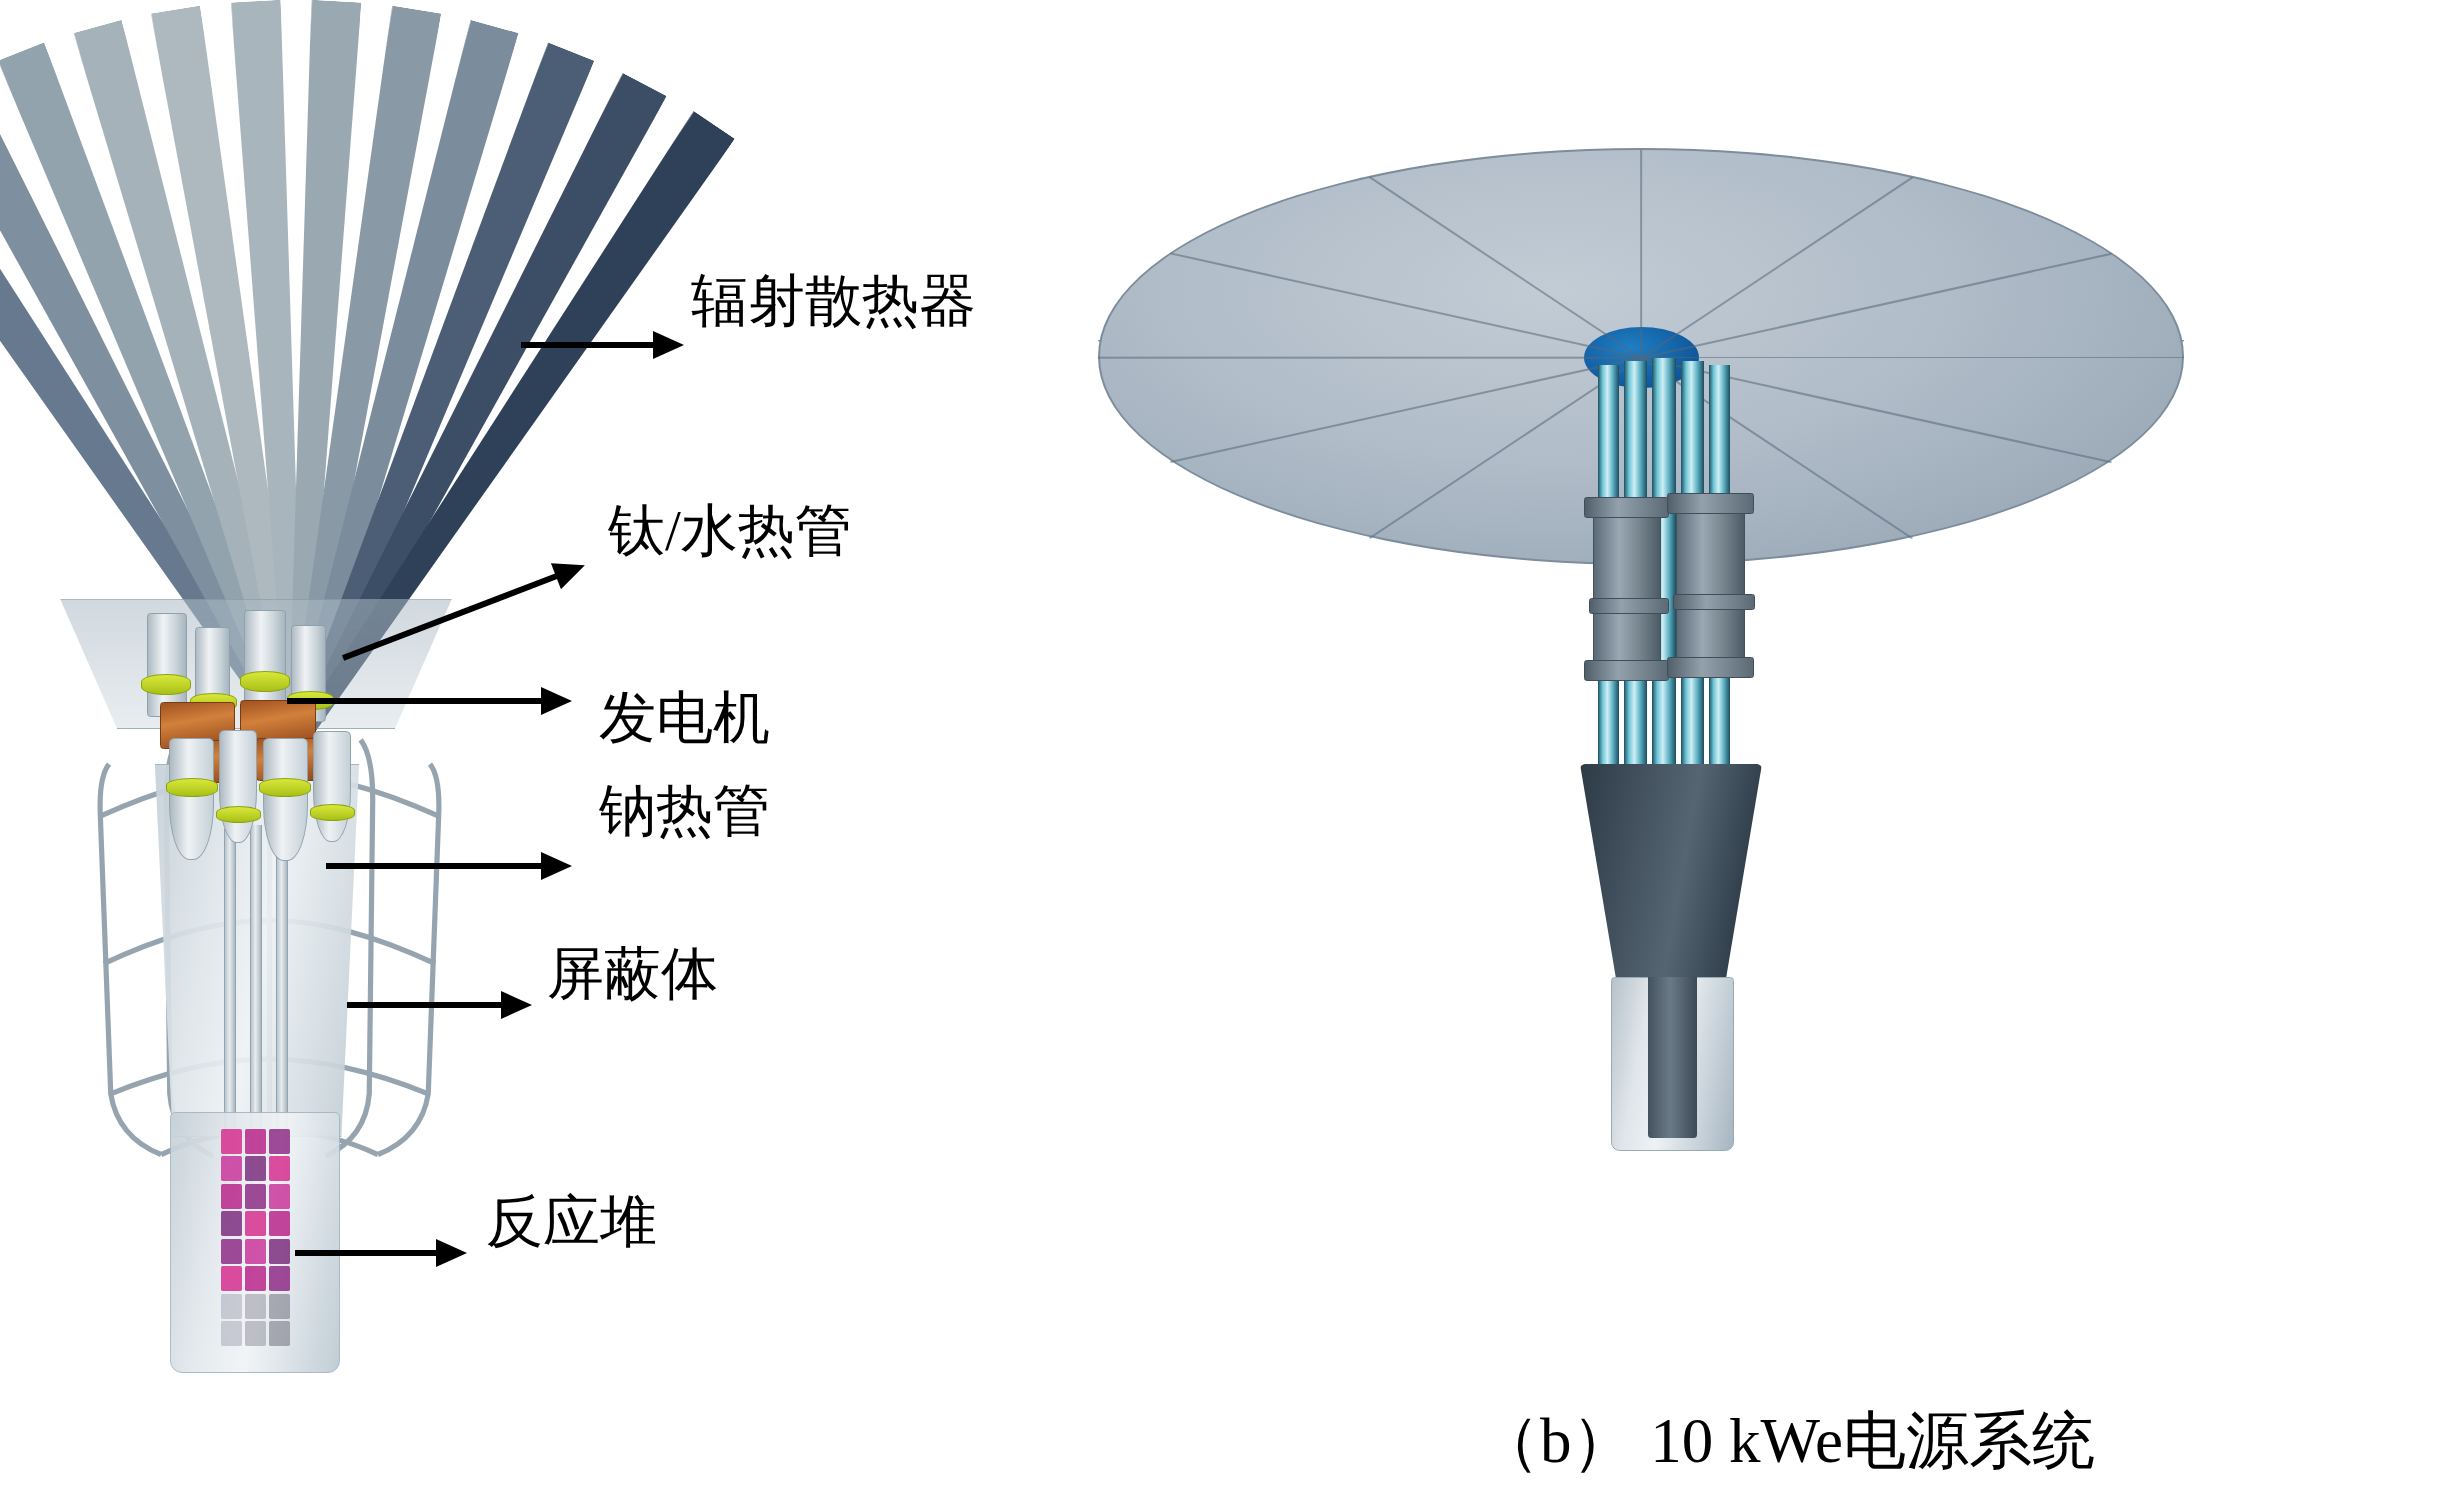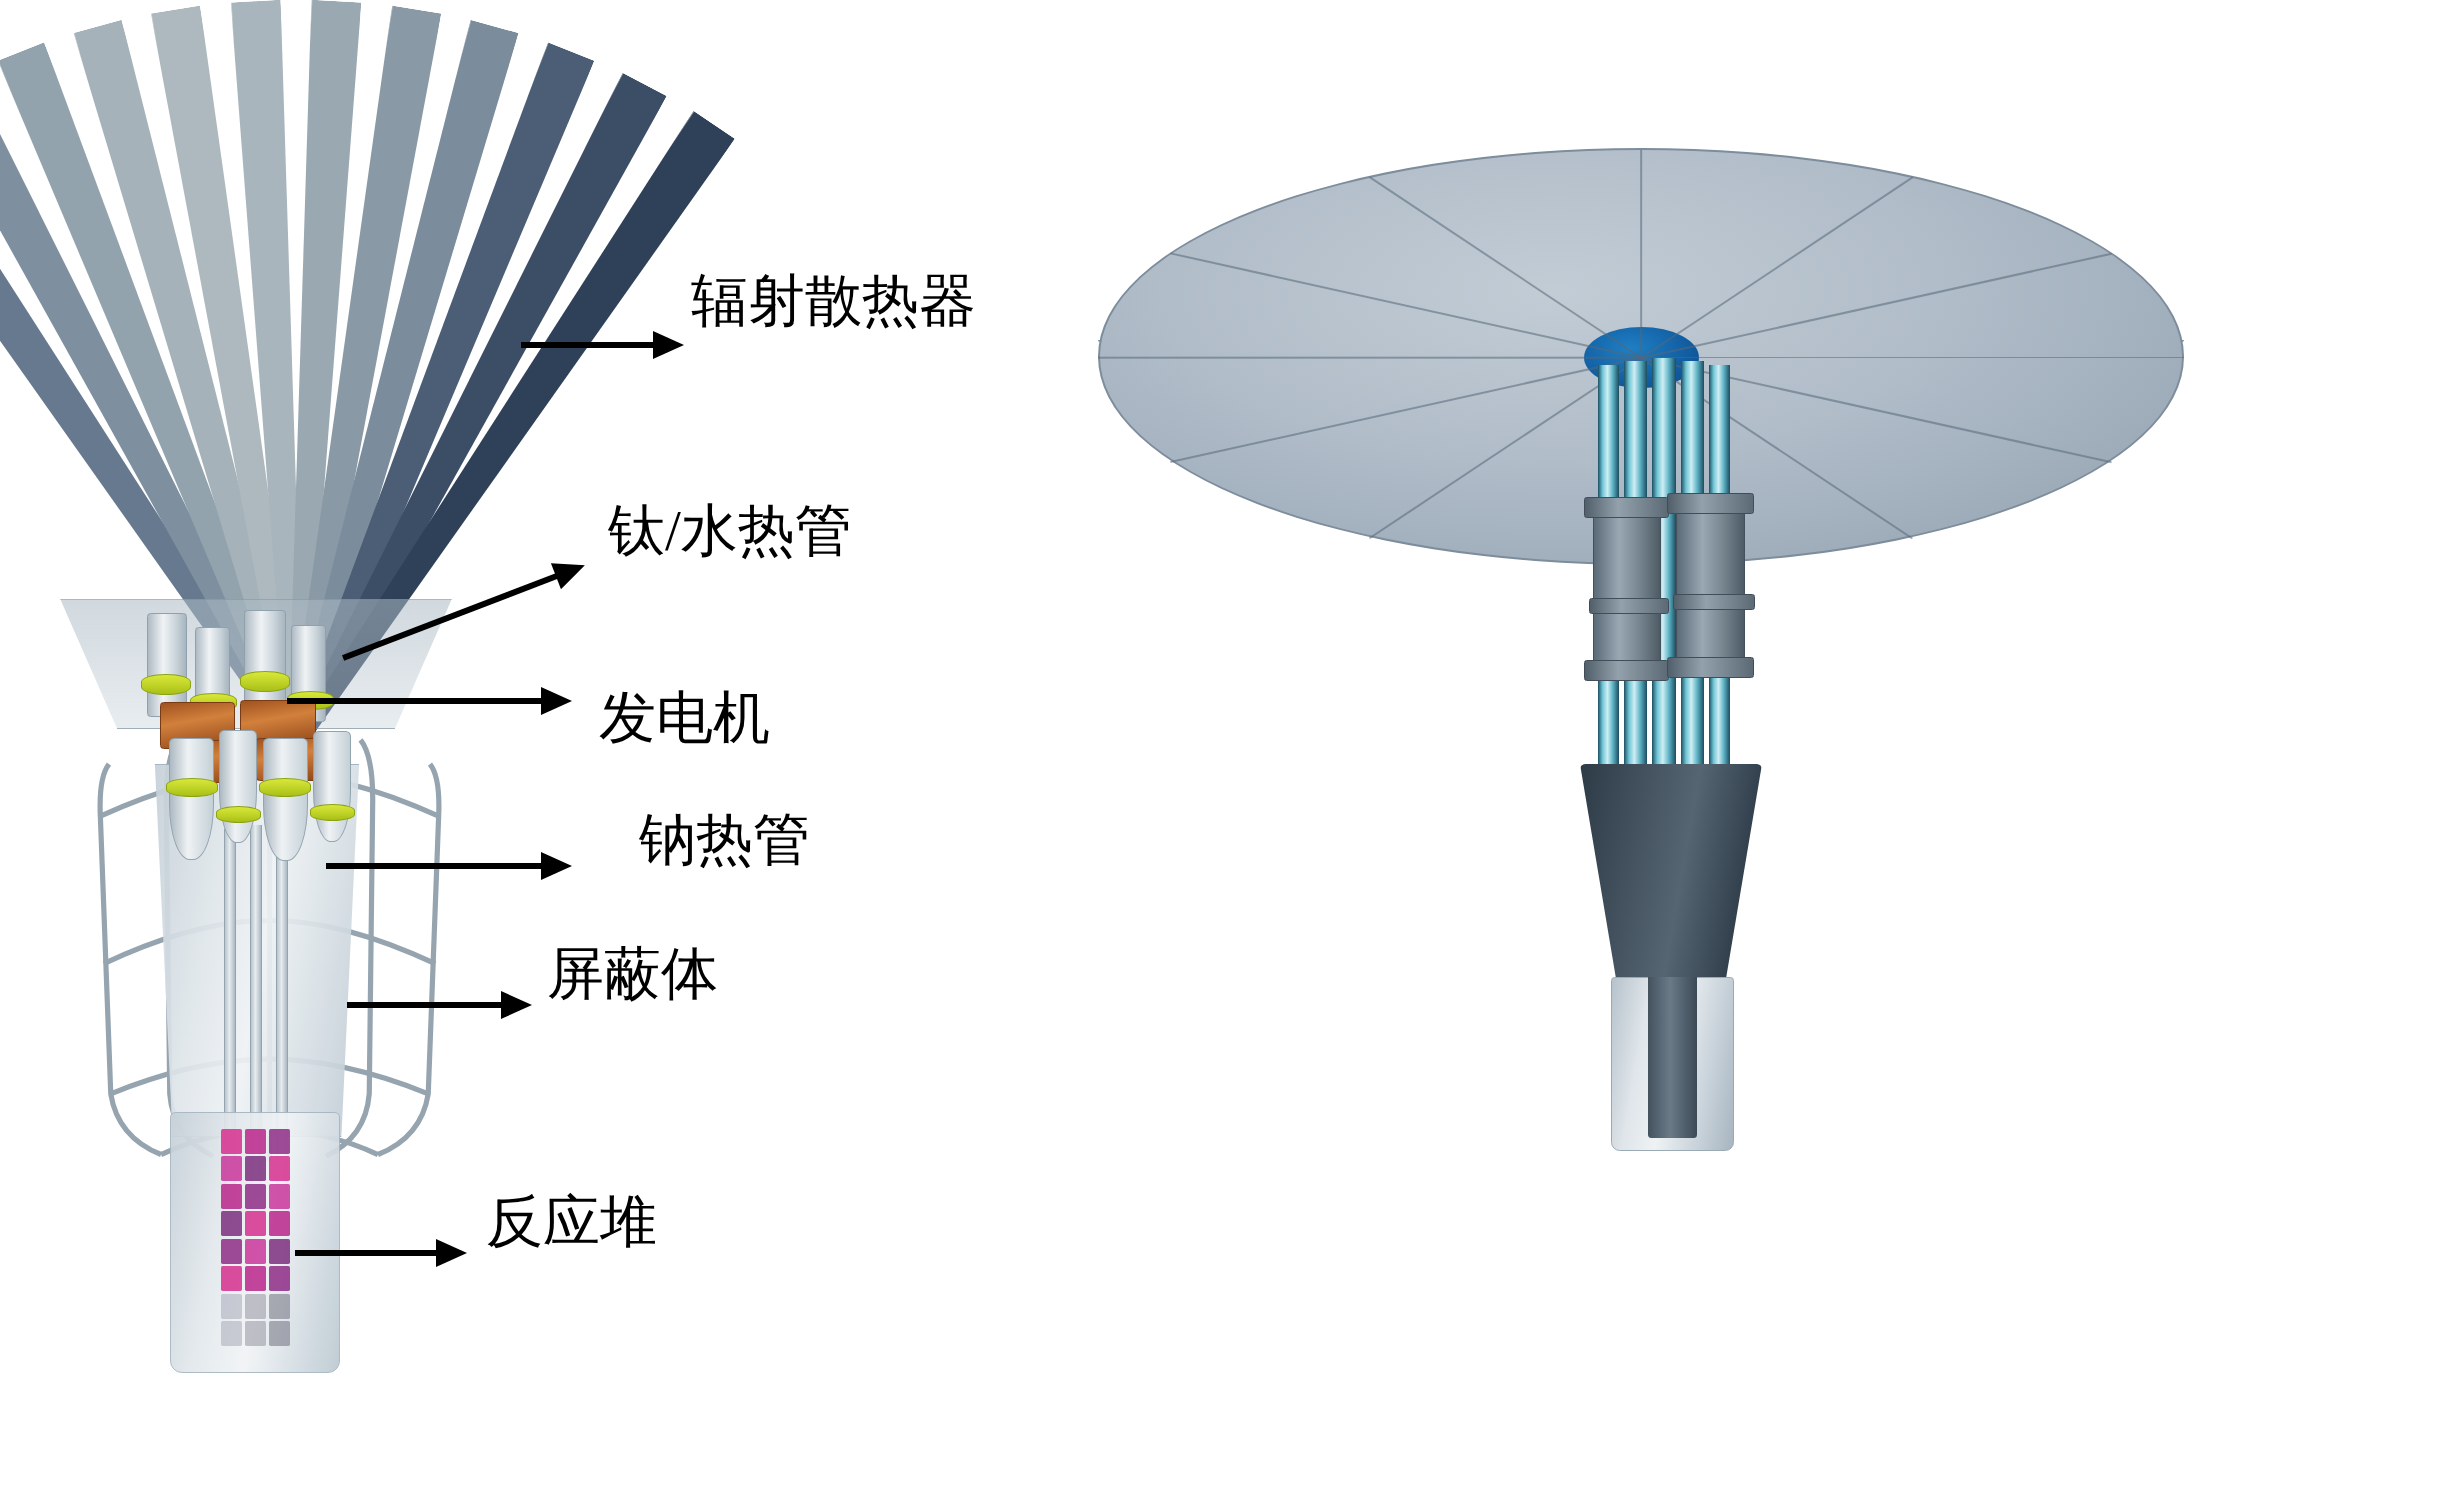--- a/index.html
+++ b/index.html
@@ -362,21 +362,22 @@
     <div class="shaft" style="width:144px;"></div>
     <div class="head" style="left:141px;"></div>
   </div>
 
   <div class="label" style="left:691px; top:269px;text-align:right;">辐射散热器</div>
 
   <div class="label" style="left:608px; top:499px;">钛/水热管</div>
 
   <div class="label" style="left:599px; top:686px;">发电机</div>
 
-  <div class="label" style="left:599px; top:808px;margin-left:40px;">钠热管</div>
+  <div class="label" style="left:599px; top:779px;">钠热管</div>
 
   <div class="label" style="left:547px; top:942px;">屏蔽体</div>
 
   <div class="label" style="left:486px; top:1190px;">反应堆</div>
 
+  <div class="caption" style="left:1477px; top:1398px;">（b）  10 kWe电源系统</div>
 
 </div>
 
 
 </body></html>

